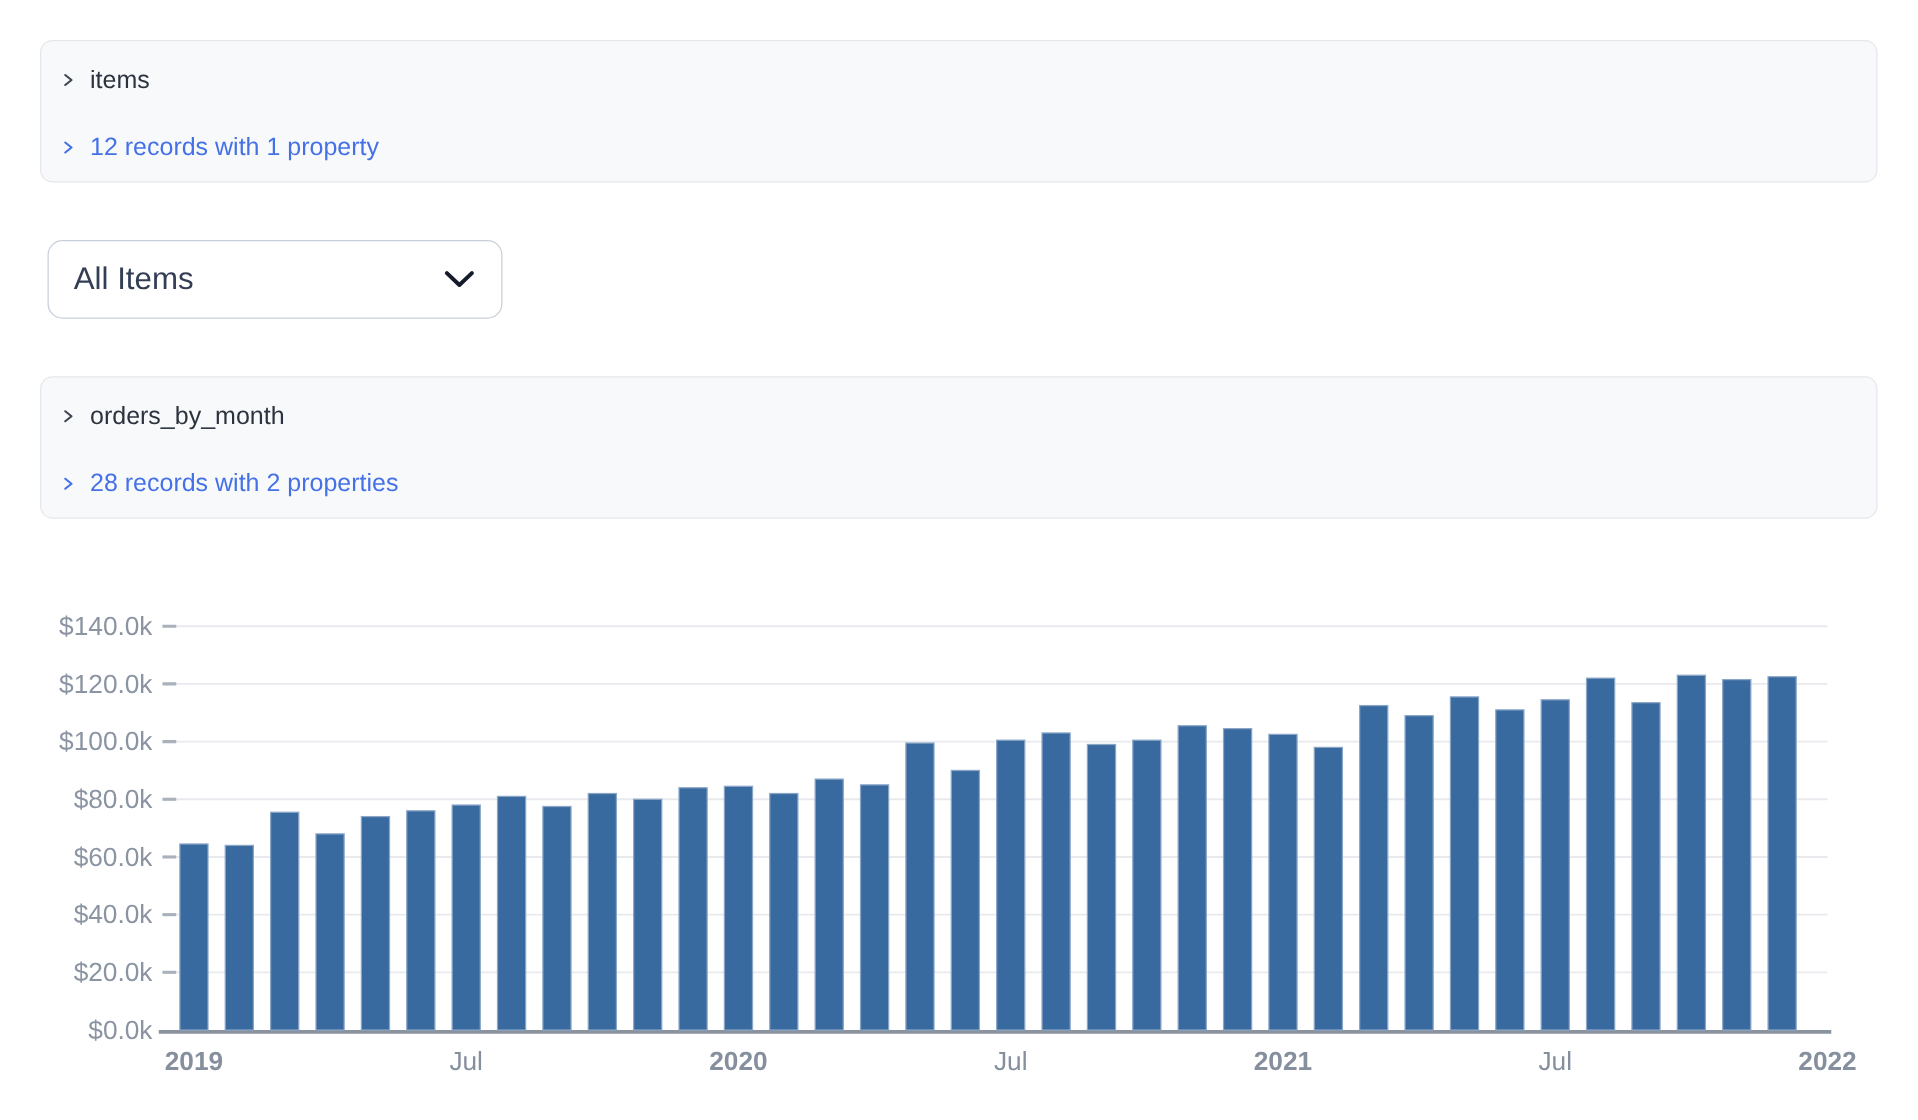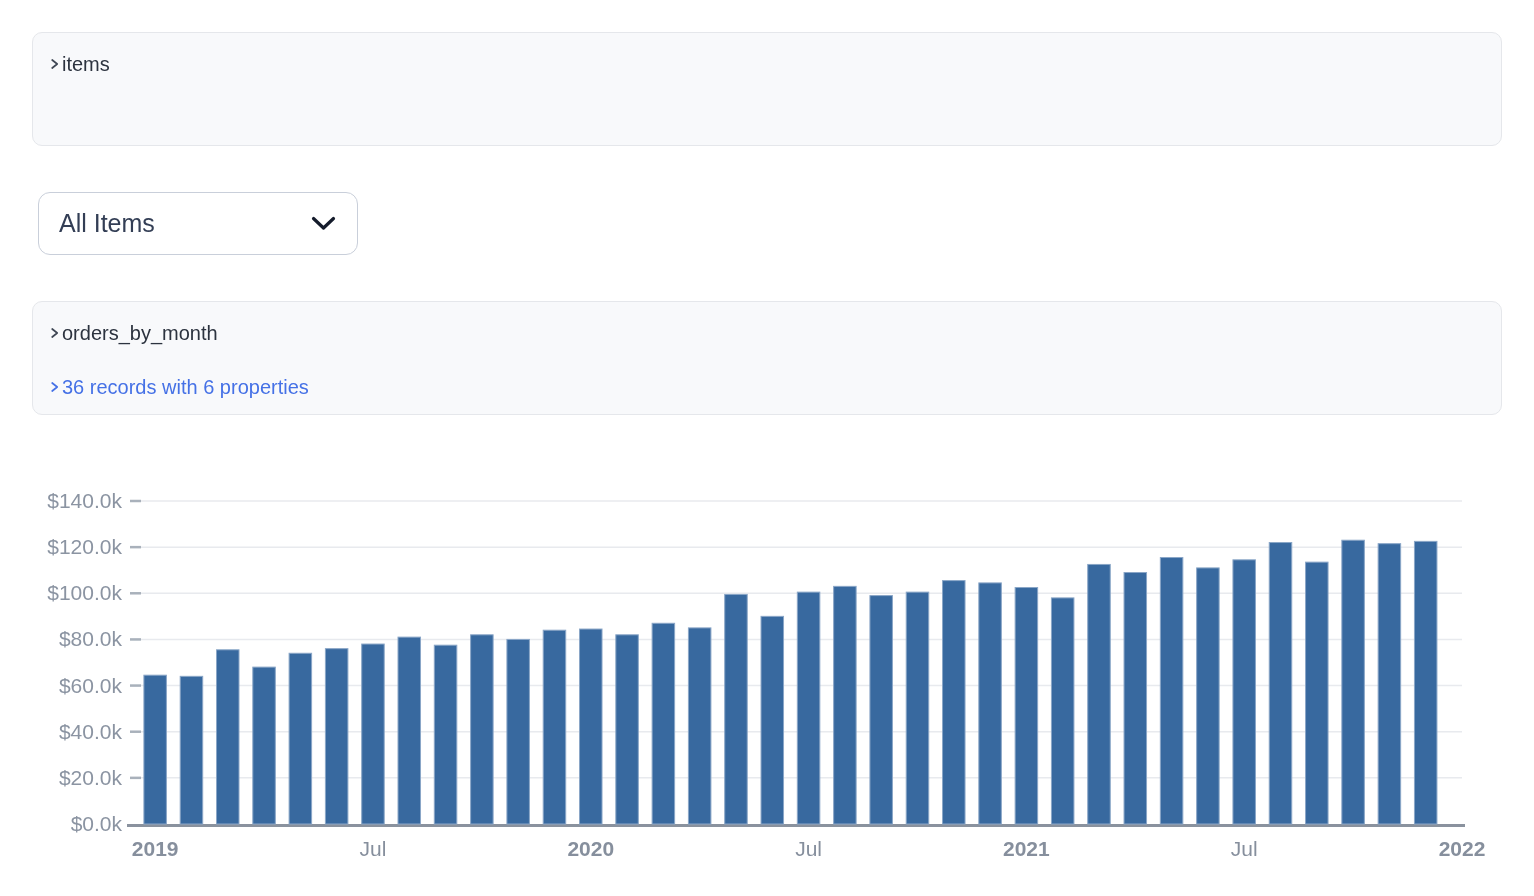--- a/index.html
+++ b/index.html
@@ -8,45 +8,51 @@
     font-family:"Liberation Sans","DejaVu Sans",sans-serif;
     -webkit-font-smoothing:antialiased;
   }
   .panel{
     position:absolute;left:32px;width:1470px;height:114px;
     background:#f8f9fb;border:1px solid #e5e7eb;border-radius:10px;
     box-sizing:border-box;padding:19px 16px 15px 16px;
     display:flex;flex-direction:column;justify-content:space-between;
   }
   .panel-row{
-    display:flex;align-items:center;gap:2px;width:max-content;cursor:pointer;
+    display:flex;align-items:center;gap:12px;width:max-content;cursor:pointer;
     font-size:20px;line-height:24px;
   }
   .row-title{color:#2c333f;}
   .row-link{color:#4571e6;}
   .chev{flex:0 0 auto;display:block;}
   .dropdown{
-    position:absolute;left:38px;top:192px;width:320px;height:63px;
+    position:absolute;left:38px;top:192px;width:364px;height:63px;
     background:#ffffff;border:1px solid #c9cfda;border-radius:12px;
     box-sizing:border-box;display:flex;align-items:center;justify-content:space-between;
     padding:0 21px 0 20px;cursor:pointer;
   }
   .dropdown-label{font-size:25px;color:#333e55;}
   #chart-svg{position:absolute;left:0;top:470px;}
   #chart-svg text{font-family:"Liberation Sans","DejaVu Sans",sans-serif;}
 </style>
 </head>
 <body>
 
 <section class="panel" style="top:32px;">
   <div class="panel-row row-title">
     <svg class="chev" width="11" height="12" viewBox="0 0 11 12">
       <polyline points="3.2,2 8.2,6 3.2,10" fill="none" stroke="#3f4754" stroke-width="1.7" stroke-linecap="round" stroke-linejoin="round"></polyline>
     </svg>
     <span>items</span>
+  </div>
+  <div class="panel-row row-link">
+    <svg class="chev" width="11" height="12" viewBox="0 0 11 12">
+      <polyline points="3.2,2 8.2,6 3.2,10" fill="none" stroke="#4571e6" stroke-width="1.7" stroke-linecap="round" stroke-linejoin="round"></polyline>
+    </svg>
+    <span>12 records with 1 property</span>
   </div>
 </section>
 
 <div class="dropdown">
   <span class="dropdown-label">All Items</span>
   <svg width="25" height="15" viewBox="0 0 25 15">
     <polyline points="2.5,2.5 12.5,12 22.5,2.5" fill="none" stroke="#141b2b" stroke-width="3.2" stroke-linecap="round" stroke-linejoin="round"></polyline>
   </svg>
 </div>
 
@@ -54,21 +60,21 @@
   <div class="panel-row row-title">
     <svg class="chev" width="11" height="12" viewBox="0 0 11 12">
       <polyline points="3.2,2 8.2,6 3.2,10" fill="none" stroke="#3f4754" stroke-width="1.7" stroke-linecap="round" stroke-linejoin="round"></polyline>
     </svg>
     <span>orders_by_month</span>
   </div>
   <div class="panel-row row-link">
     <svg class="chev" width="11" height="12" viewBox="0 0 11 12">
       <polyline points="3.2,2 8.2,6 3.2,10" fill="none" stroke="#4571e6" stroke-width="1.7" stroke-linecap="round" stroke-linejoin="round"></polyline>
     </svg>
-    <span>36 records with 6 properties</span>
+    <span>28 records with 2 properties</span>
   </div>
 </section>
 
 <svg id="chart-svg" width="1534" height="426" viewBox="0 0 1534 426">
     <line x1="127" x2="1465" y1="355.5" y2="355.5" stroke="#8a929e" stroke-width="3"></line>
     <text x="122" y="361" text-anchor="end" fill="#8b94a2" font-size="21">$0.0k</text>
     <line x1="130" x2="1462" y1="307.8571428571429" y2="307.8571428571429" stroke="#e8eaee" stroke-width="1.5"></line>
     <line x1="130" x2="141" y1="307.8571428571429" y2="307.8571428571429" stroke="#a9b1bb" stroke-width="2.5"></line>
     <text x="122" y="314.8571428571429" text-anchor="end" fill="#8b94a2" font-size="21">$20.0k</text>
     <line x1="130" x2="1462" y1="261.7142857142857" y2="261.7142857142857" stroke="#e8eaee" stroke-width="1.5"></line>

